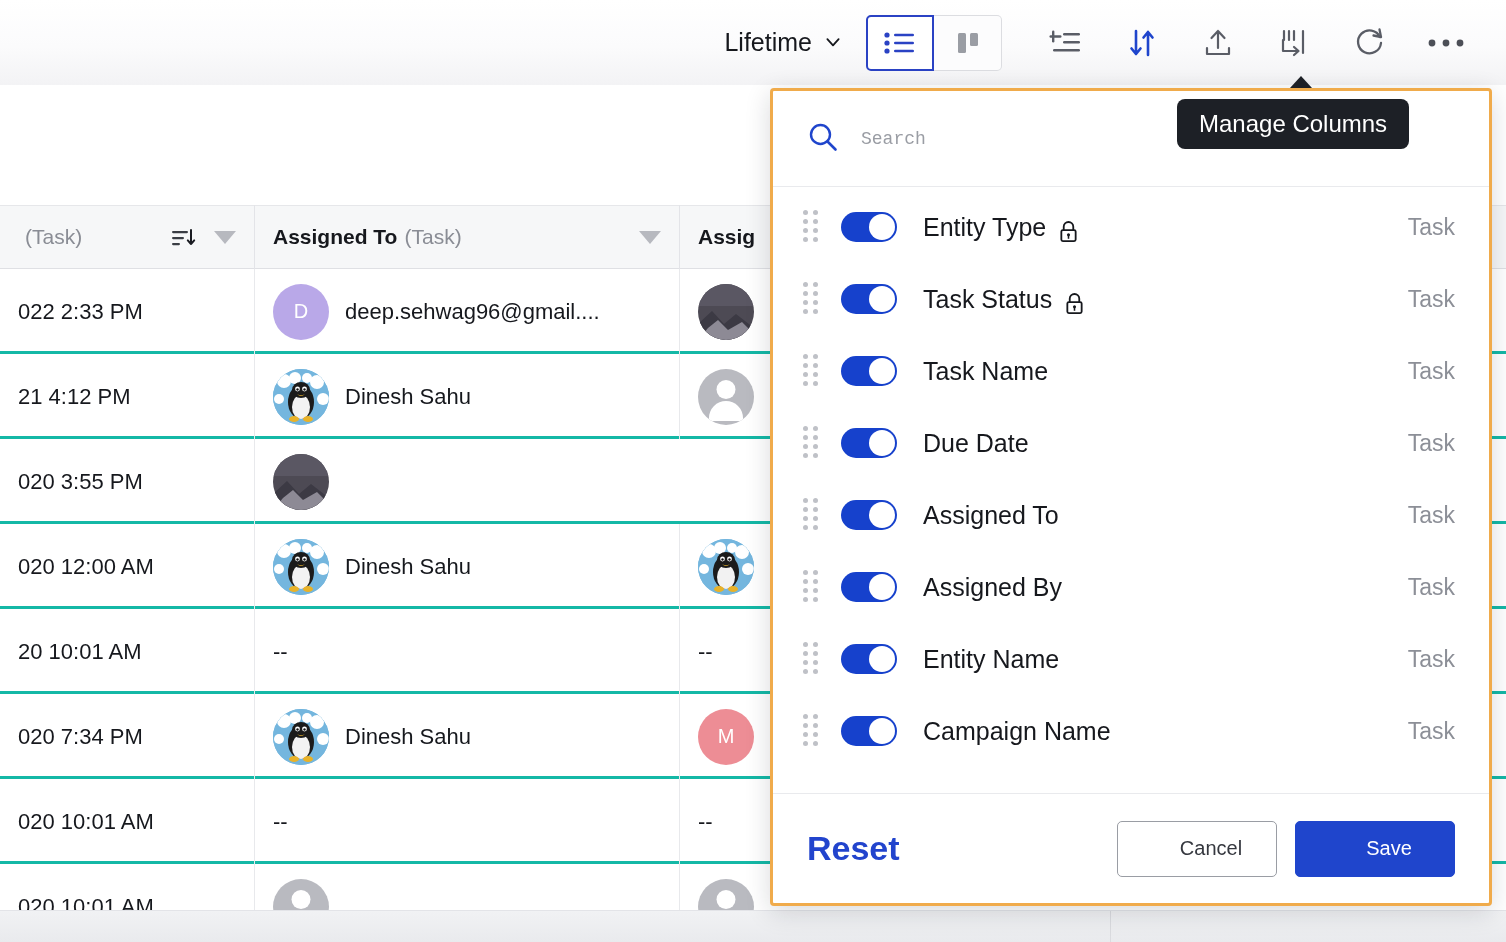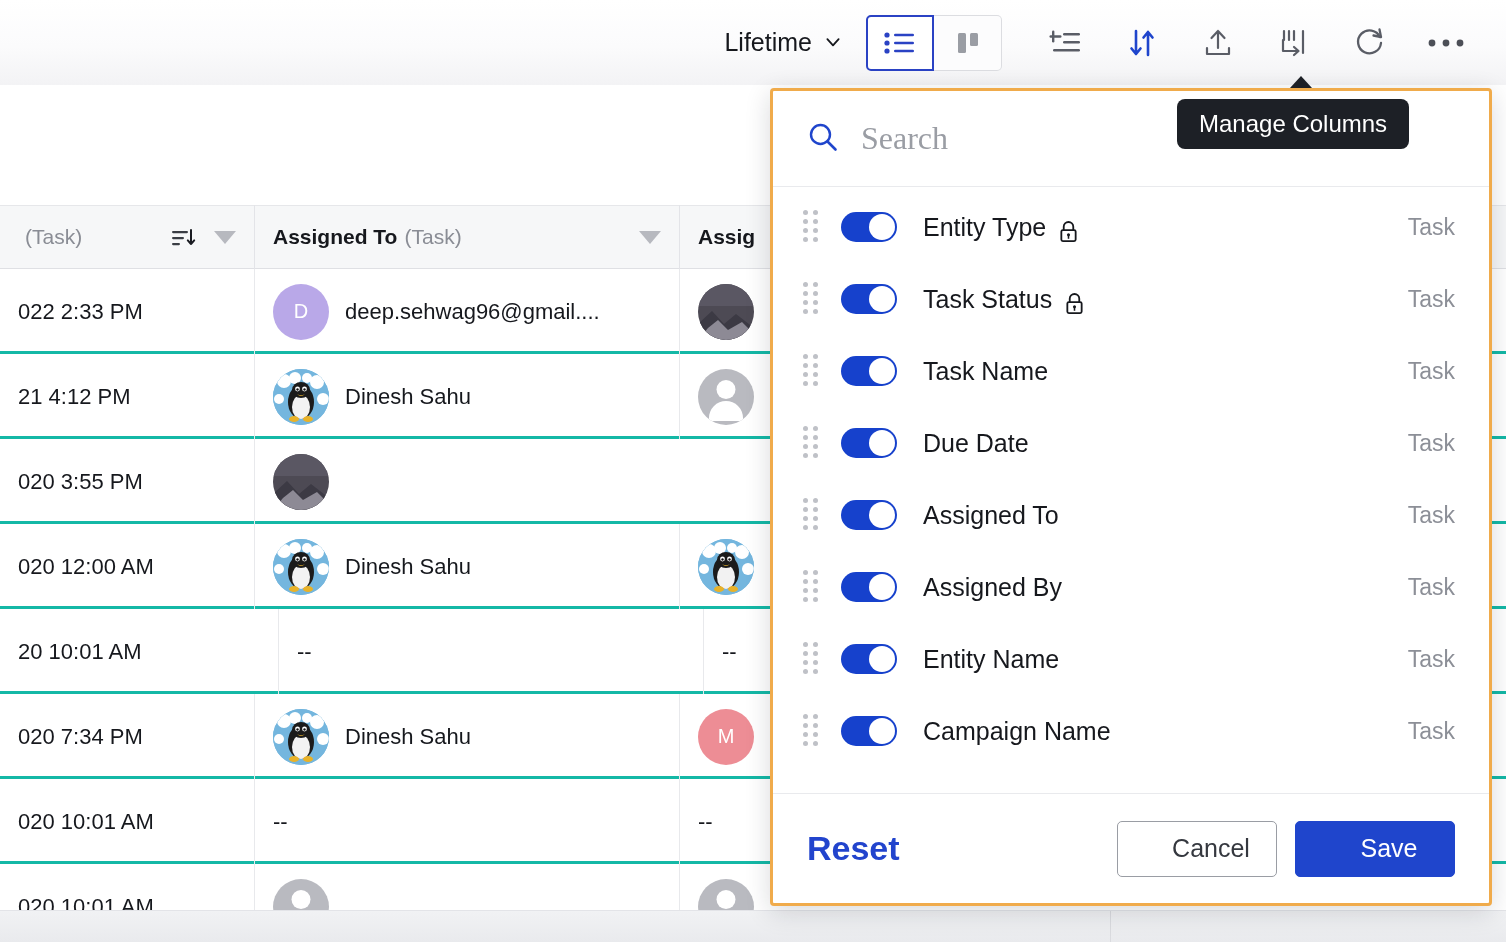--- a/index.html
+++ b/index.html
@@ -74,22 +74,22 @@
   .panel-caret {
     position:absolute; left:1290px; top:76px; width:0;height:0;
     border-left:11px solid transparent;border-right:11px solid transparent;
     border-bottom:12px solid #1d2026; z-index:41;
   }
   .panel-search {
     height:96px; display:flex; align-items:center; gap:22px; padding:0 34px;
     border-bottom:1px solid #e9eaed;
   }
   .search-input {
-    border:none; outline:none; font-size:32px; color:#16181d;
-    font-family:Liberation Serif, serif; width:460px; background:transparent;
+    border:none; outline:none; font-size:18px; color:#16181d;
+    font-family:Liberation Mono, monospace; width:460px; background:transparent;
   }
   .search-input::placeholder { color:#9a9da4; }
 
   .panel-list { flex:1; overflow:hidden; padding-top:4px; }
   .col-row { height:72px; display:flex; align-items:center; padding:0 34px 0 30px; }
   .drag { width:18px; height:34px; display:grid; grid-template-columns:repeat(2,6px);
           grid-template-rows:repeat(4,7px); gap:2px 4px; margin-right:20px; cursor:grab; }
   .drag i { width:5px; height:5px; border-radius:50%; background:#bfc1c7; display:block; }
 
   .toggle { width:56px; height:30px; border-radius:15px; background:#1641cc; position:relative;
@@ -97,21 +97,21 @@
   .toggle .knob { position:absolute; top:2px; right:2px; width:26px;height:26px;border-radius:50%;background:#fff; }
   .col-label { font-size:25px; color:#16181d; display:flex; align-items:flex-end; gap:12px; }
   .lock { width:21px; height:24px; position:relative; top:2px; }
   .col-type { margin-left:auto; font-size:23px; color:#8c8f97; }
 
   .panel-footer {
     height:110px; border-top:1px solid #e9eaed; display:flex; align-items:center;
     padding:0 34px; gap:18px;
   }
   .reset { font-size:34px; color:#2244cd; font-weight:bold; cursor:pointer; }
-  .btn { height:56px; border-radius:5px; font-size:25px; cursor:pointer;
+  .btn { height:56px; border-radius:5px; font-size:20px; cursor:pointer;
          font-family:"Liberation Sans", sans-serif; display:flex;align-items:center;justify-content:center;padding-left:28px; }
   .btn-cancel { margin-left:auto; width:160px; background:#fff; border:1px solid #9a9da4; color:#35383f; }
   .btn-save { width:160px; background:#1f45cc; border:1px solid #1f45cc; color:#fff; font-weight:normal; }
 
   .tooltip {
     position:absolute; left:1177px; top:99px; height:50px; padding:0 22px;
     background:#1d2026; color:#fff; border-radius:8px; font-size:24px;
     display:flex; align-items:center; z-index:60; white-space:nowrap;
   }
 
@@ -352,21 +352,21 @@
                 <circle cx="24.5" cy="20.5" r="1.2" fill="#111"></circle>
                 <circle cx="31.5" cy="20.5" r="1.2" fill="#111"></circle>
                 <path d="M24 25 q4 4 8 0 q-4 2.5 -8 0" fill="#e8b229"></path>
                 <ellipse cx="21" cy="50" rx="5" ry="3" fill="#e8b229"></ellipse>
                 <ellipse cx="35" cy="50" rx="5" ry="3" fill="#e8b229"></ellipse>
               </svg>
             </span>
           </div>
         </div>
         <div class="row">
-          <div class="cell" style="width:279px">
+          <div class="cell" style="width:255px">
             <span>20 10:01 AM</span>
           </div>
           <div class="cell" style="width:425px">
             <span class="dash">--</span>
           </div>
           <div class="cell" style="width:300px;border-right:none">
             <span class="dash">--</span>
           </div>
         </div>
         <div class="row">

